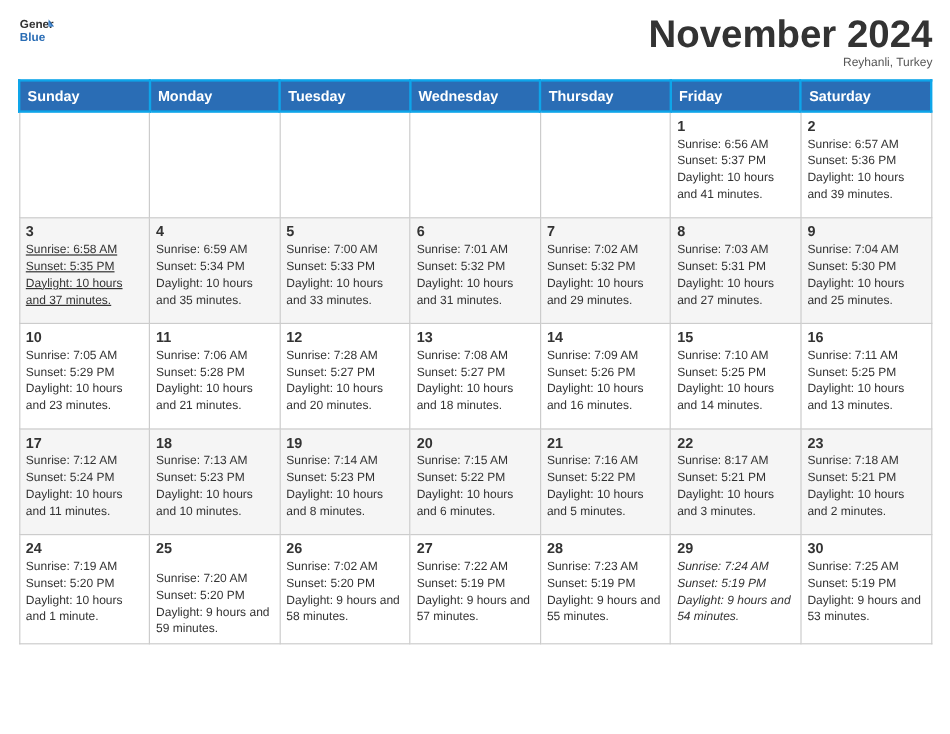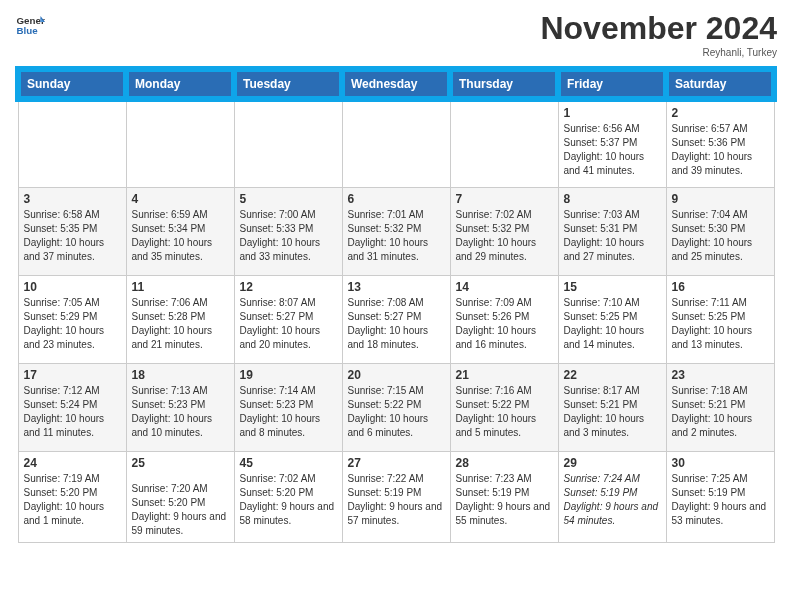--- a/index.html
+++ b/index.html
@@ -46,21 +46,21 @@
       width: 100%;
       border-collapse: collapse;
       table-layout: fixed;
     }
     thead tr th {
       background-color: #2a6db5;
       color: #fff;
       text-align: left;
       padding: 5px 6px;
       font-size: 12px;
-      border: 6px solid #0ea5e9;
+      border: 2px solid #0ea5e9;
     }
     tbody tr td {
       border: 1px solid #ccc;
       vertical-align: top;
       padding: 4px 5px;
       font-size: 10px;
       color: #333;
       height: 88px;
       background: #fff;
     }
@@ -130,21 +130,21 @@
           <td>
             <span class="day-number">2</span>
             <div class="cell-text" style="white-space: pre-line;">Sunrise: 6:57 AM
 Sunset: 5:36 PM
 Daylight: 10 hours and 39 minutes.</div>
           </td>
         </tr>
         <tr>
           <td>
             <span class="day-number">3</span>
-            <div class="cell-text" style="white-space: pre-line;">Sunrise: 6:58 AM
+            <div class="cell-text" style="white-space: pre-line; text-decoration: underline;">Sunrise: 6:58 AM
 Sunset: 5:35 PM
 Daylight: 10 hours and 37 minutes.</div>
           </td>
           <td>
             <span class="day-number">4</span>
             <div class="cell-text" style="white-space: pre-line;">Sunrise: 6:59 AM
 Sunset: 5:34 PM
 Daylight: 10 hours and 35 minutes.</div>
           </td>
           <td>
@@ -186,21 +186,21 @@
 Daylight: 10 hours and 23 minutes.</div>
           </td>
           <td>
             <span class="day-number">11</span>
             <div class="cell-text" style="white-space: pre-line;">Sunrise: 7:06 AM
 Sunset: 5:28 PM
 Daylight: 10 hours and 21 minutes.</div>
           </td>
           <td>
             <span class="day-number">12</span>
-            <div class="cell-text" style="white-space: pre-line;">Sunrise: 8:07 AM
+            <div class="cell-text" style="white-space: pre-line;">Sunrise: 7:28 AM
 Sunset: 5:27 PM
 Daylight: 10 hours and 20 minutes.</div>
           </td>
           <td>
             <span class="day-number">13</span>
             <div class="cell-text" style="white-space: pre-line;">Sunrise: 7:08 AM
 Sunset: 5:27 PM
 Daylight: 10 hours and 18 minutes.</div>
           </td>
           <td>
@@ -273,21 +273,21 @@
 Sunset: 5:20 PM
 Daylight: 10 hours and 1 minute.</div>
           </td>
           <td>
             <span class="day-number">25</span>
             <div class="cell-text" style="white-space: pre-line; margin-top: 12px;">Sunrise: 7:20 AM
 Sunset: 5:20 PM
 Daylight: 9 hours and 59 minutes.</div>
           </td>
           <td>
-            <span class="day-number">45</span>
+            <span class="day-number">26</span>
             <div class="cell-text" style="white-space: pre-line;">Sunrise: 7:02 AM
 Sunset: 5:20 PM
 Daylight: 9 hours and 58 minutes.</div>
           </td>
           <td>
             <span class="day-number">27</span>
             <div class="cell-text" style="white-space: pre-line;">Sunrise: 7:22 AM
 Sunset: 5:19 PM
 Daylight: 9 hours and 57 minutes.</div>
           </td>

